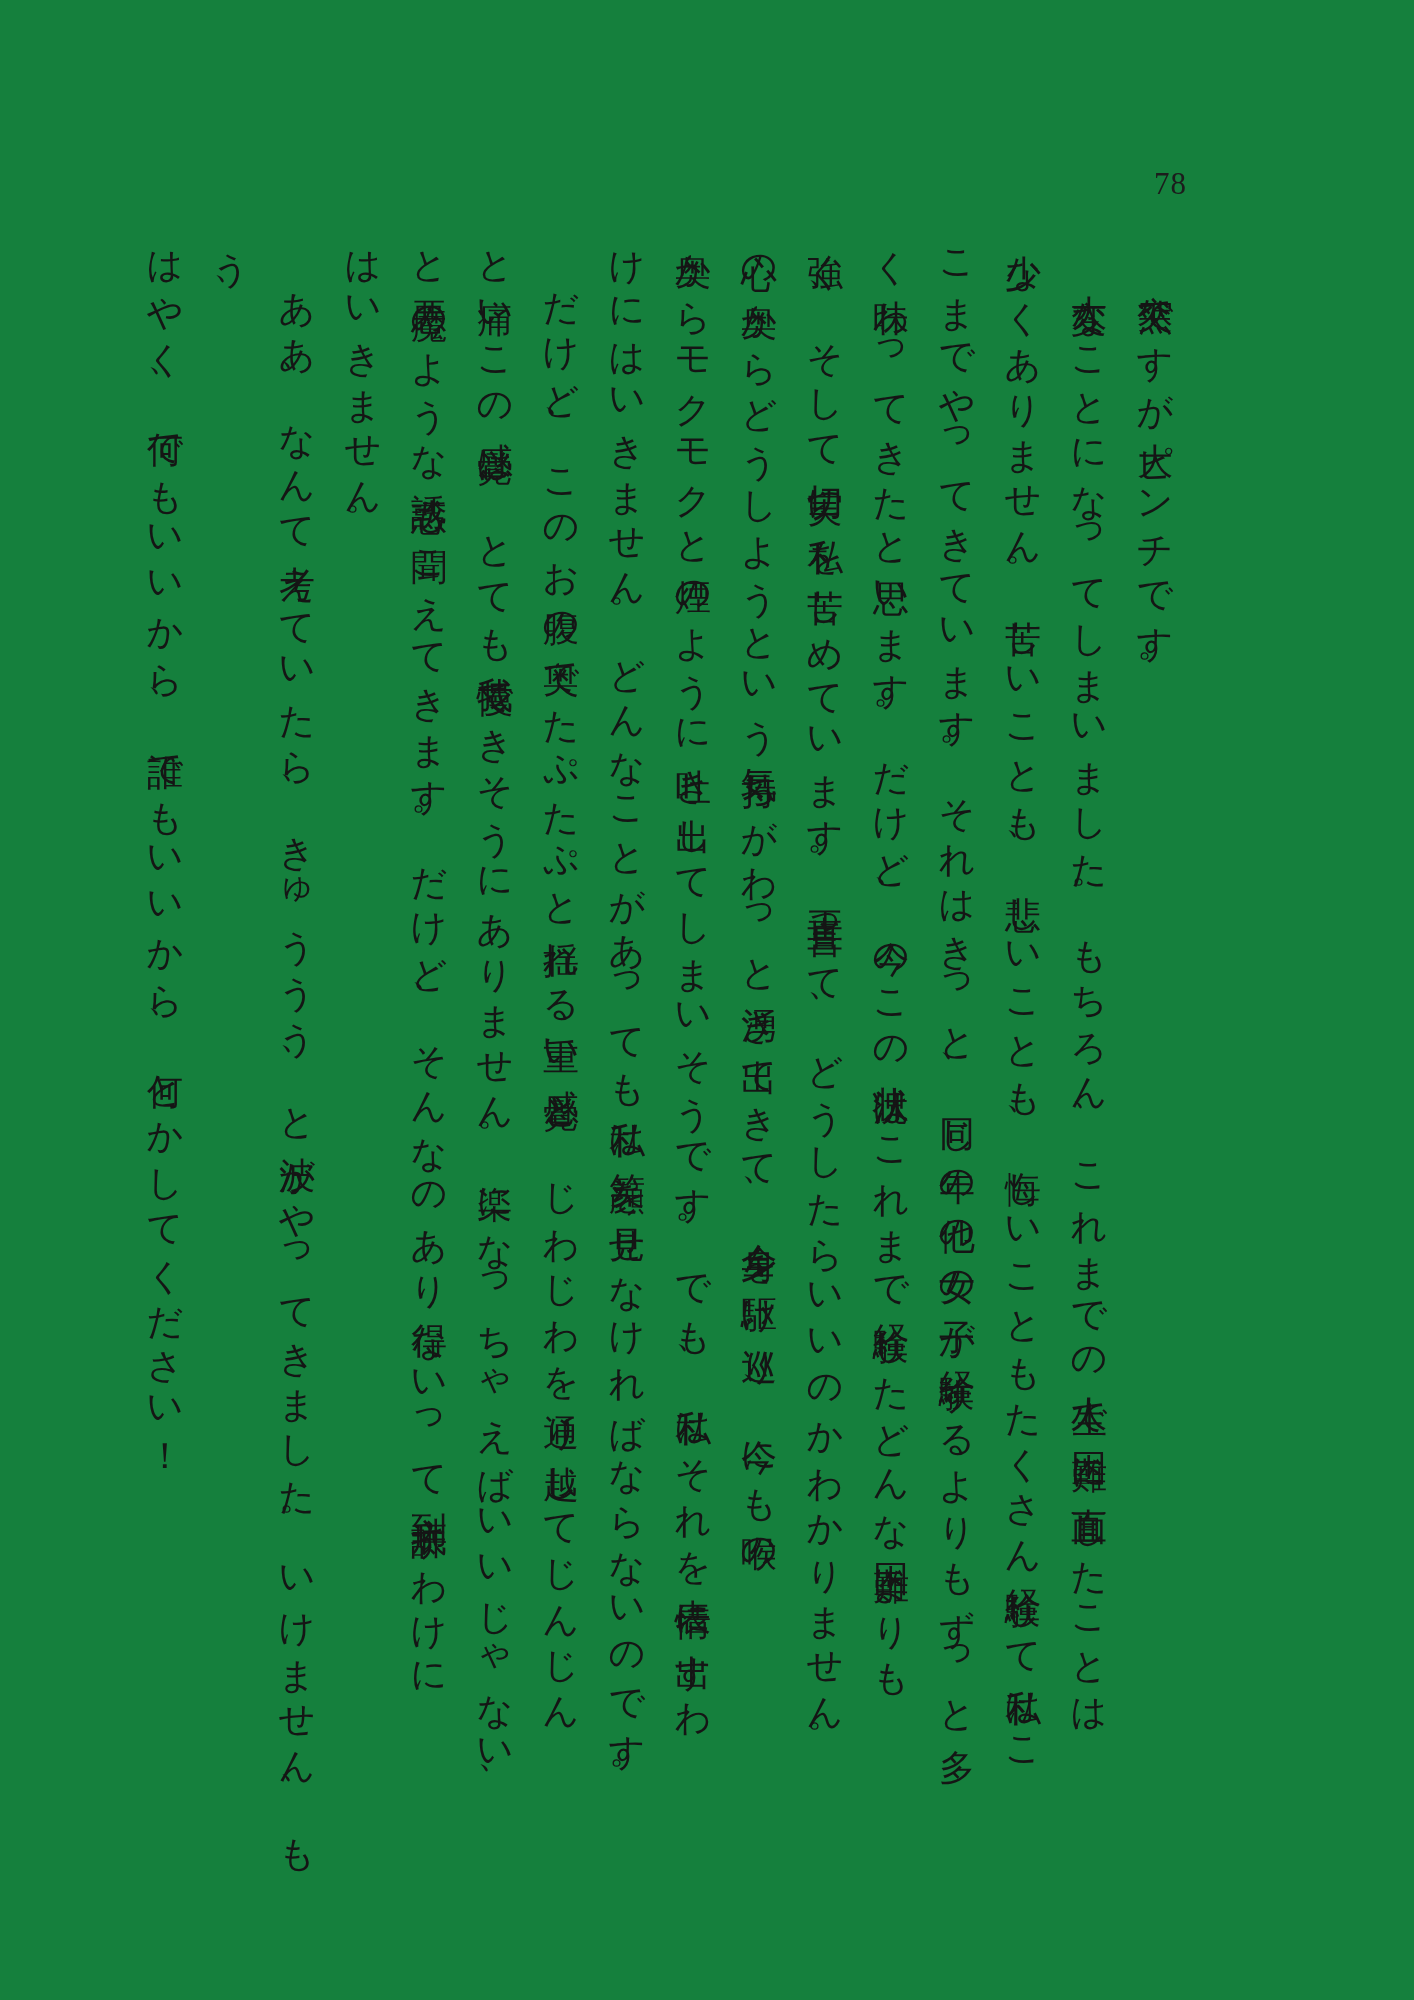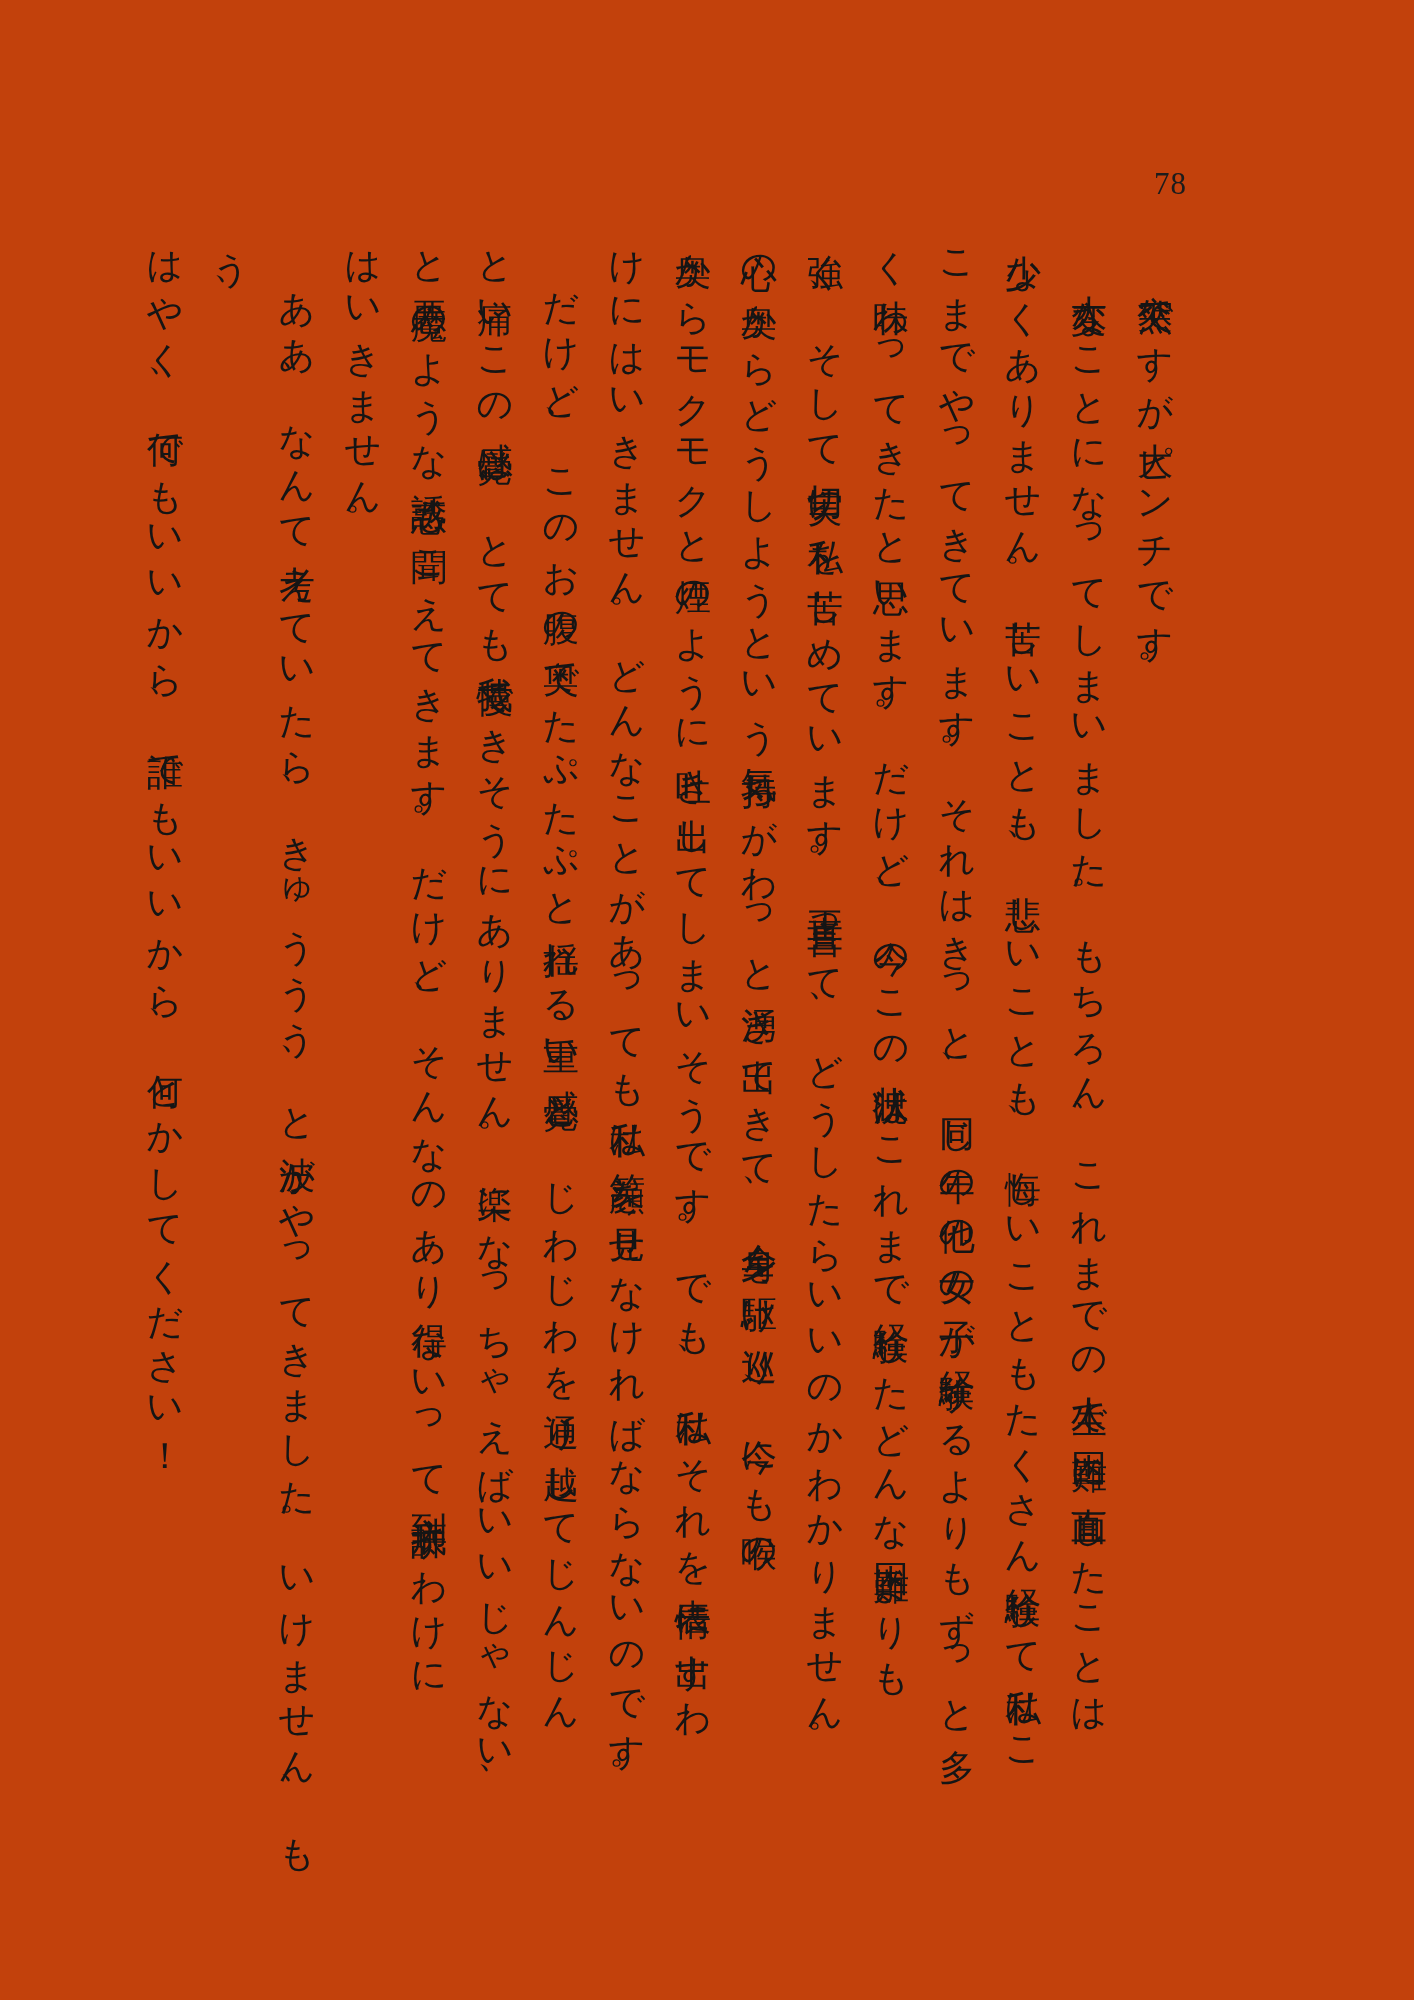--- a/index.html
+++ b/index.html
@@ -10,21 +10,21 @@
     width: 1414px;
     height: 2000px;
     position: relative;
     background: #ffffff;
     overflow: hidden;
     font-family: "Liberation Serif", serif;
   }
   .page {
     position: absolute;
     inset: 0;
-    background: #c2410c;
+    background: #15803d;
   }
   .page-number {
     position: absolute;
     top: 168px;
     left: 1154px;
     font-size: 31px;
     line-height: 1;
     color: #1c1c1c;
     font-family: "Liberation Serif", serif;
     letter-spacing: 1px;

